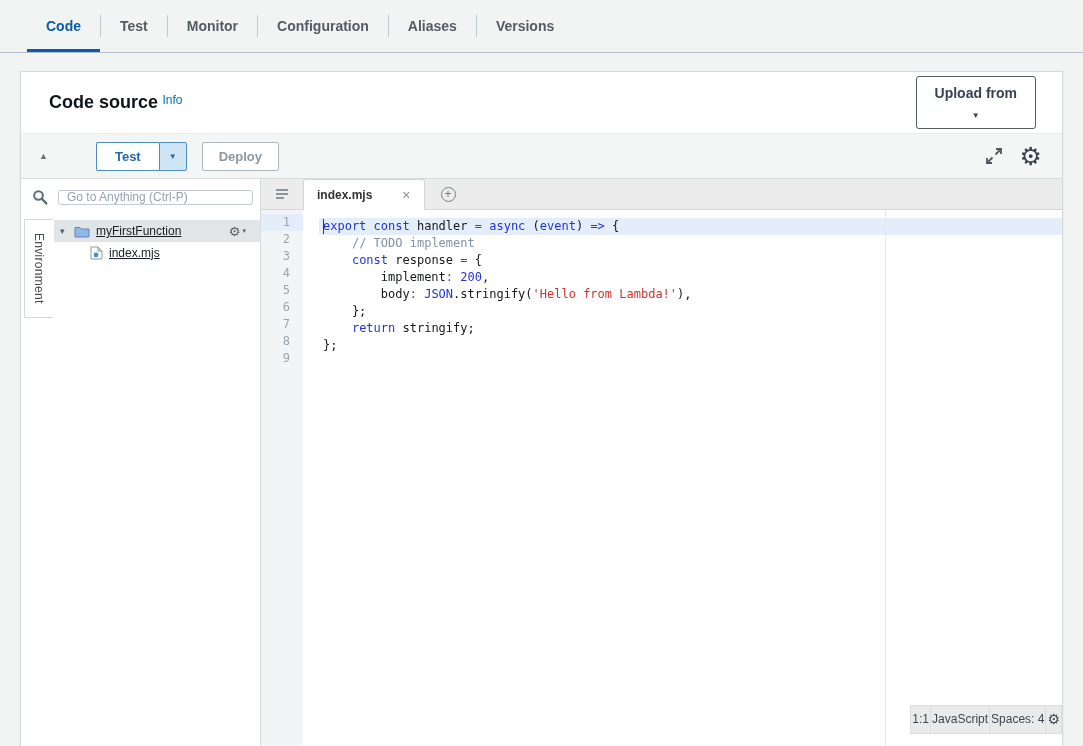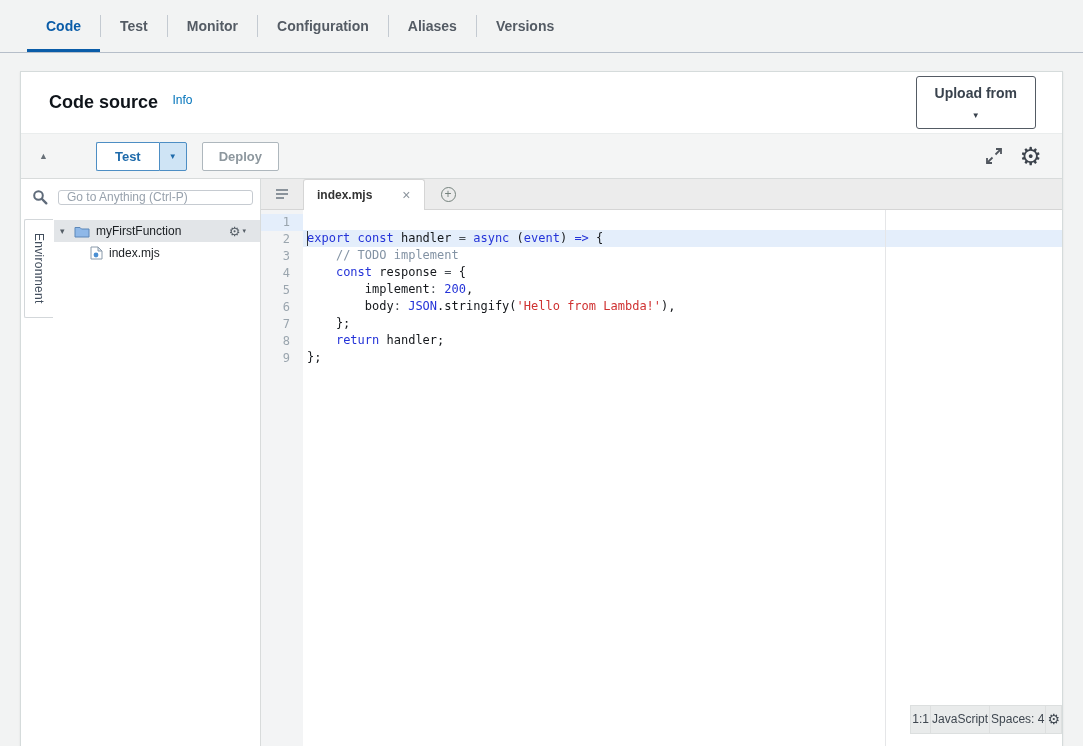--- a/index.html
+++ b/index.html
@@ -19,21 +19,21 @@
   .nav-sep { width:1px; background:#c4cad1; margin:15px 0; }
 
   
   .card { position:absolute; left:20px; right:20px; top:71px; bottom:0;
           background:#fff; border:1px solid #d5dbdb; border-bottom:none;
           box-shadow:0 1px 2px rgba(0,0,0,.08); display:flex; flex-direction:column; }
   .card-header { height:62px; flex-shrink:0; display:flex; align-items:center;
                  justify-content:space-between; padding:0 26px 0 28px;
                  border-bottom:1px solid #eaeded; }
   .title-wrap h1 { display:inline; font-size:18px; font-weight:700; margin:0; color:#0f141a; }
-  .info-link { font-size:12px; color:#0073bb; margin-left:10px; vertical-align:4px;
+  .info-link { font-size:12px; color:#0073bb; vertical-align:4px;
                text-decoration:none; cursor:pointer; }
   .upload-btn { display:inline-flex; align-items:center; gap:11px; background:#fff;
                 border:1px solid #545b64; border-radius:3px; padding:8px 18px;
                 font-size:14px; font-weight:700; color:#39424d; font-family:inherit; cursor:pointer;flex-direction:column; }
   .upload-btn .caret { font-size:8px; line-height:1; }
 
   
   .editor { flex:1; display:flex; flex-direction:column; min-height:0; }
   .menubar { height:45px; flex-shrink:0; background:#f4f5f5; border-bottom:1px solid #d8dbdb;
              display:flex; align-items:center; padding:0 20px 0 18px; }
@@ -69,21 +69,21 @@
   .env-col { width:33px; flex-shrink:0; padding-top:4px; }
   .env-tab { writing-mode:vertical-rl; margin-left:3px; border:1px solid #d3d7da; border-right:none;
              background:#fff; padding:13px 7px; font-size:12px; color:#414d5c;
              letter-spacing:.3px; cursor:pointer; border-radius:2px 0 0 2px; }
   .tree { flex:1; padding-top:5px; }
   .tree-row { height:22px; display:flex; align-items:center; font-size:12px;
               padding-left:6px; cursor:pointer; }
   .tree-row.selected { background:#e2e5e8; }
   .tw { width:14px; font-size:9px; color:#555e66; }
   .folder-ico, .file-ico { margin-right:6px; display:flex; }
-  .tree-label { color:#1a1e22; }
+  .tree-label { color:#1a1e22;text-decoration:underline; }
   .tree-gear { margin-left:auto; margin-right:14px; color:#555e66; display:flex;
                align-items:center; gap:2px; cursor:pointer; }
   .tree-gear .g { font-size:13px; line-height:1; }
   .tree-gear .mini-caret { font-size:7px; }
   .tree-row.file { padding-left:36px; }
 
   
   .editor-main { flex:1; display:flex; flex-direction:column; min-width:0; }
   .tabs-row { height:31px; flex-shrink:0; background:#ececec; border-bottom:1px solid #d5d5d5;
               display:flex; align-items:stretch; }
@@ -98,21 +98,21 @@
               line-height:13px; text-align:center; cursor:pointer; }
 
   
   .code-area { flex:1; position:relative; background:#fff; overflow:hidden;
                font-family:"DejaVu Sans Mono","Liberation Mono",monospace;
                font-size:12px; line-height:17px; }
   .gutter { position:absolute; left:0; top:0; bottom:0; width:42px; background:#f3f4f5;
             padding-top:4px; }
   .gutter-line { height:17px; text-align:right; padding-right:13px; color:#9aa5ae; }
   .gutter-line.active { background:#e4eefb; }
-  .code-lines { margin-left:42px; padding-top:20px; position:relative; }
+  .code-lines { margin-left:58px; padding-top:8px; position:relative; }
   .code-line { height:17px; white-space:pre; padding-left:4px; position:relative; }
   .code-line.active { background:#e4eefb; }
   .code-line.active::before { content:""; position:absolute; left:4px; top:1px; bottom:1px;
                               border-left:1px solid #33373c; }
   .print-margin { position:absolute; top:0; bottom:0; left:624px; width:1px;
                   background:#e5e6e8; pointer-events:none; }
 
   .t-kw  { color:#2433d8; }
   .t-sup { color:#2433d8; }
   .t-num { color:#2433d8; }
@@ -265,21 +265,21 @@
               <div class="gutter-line">8</div>
               <div class="gutter-line">9</div>
             </div>
           <div class="code-lines">
               <div class="code-line active"><span class="t-kw">export</span><span class="t-def"> </span><span class="t-kw">const</span><span class="t-def"> handler </span><span class="t-op">=</span><span class="t-def"> </span><span class="t-kw">async</span><span class="t-def"> (</span><span class="t-sup">event</span><span class="t-def">) </span><span class="t-kw">=&gt;</span><span class="t-def"> {</span></div>
               <div class="code-line"><span class="t-def">    </span><span class="t-com">// TODO implement</span></div>
               <div class="code-line"><span class="t-def">    </span><span class="t-kw">const</span><span class="t-def"> response </span><span class="t-op">=</span><span class="t-def"> {</span></div>
               <div class="code-line"><span class="t-def">        implement</span><span class="t-op">:</span><span class="t-def"> </span><span class="t-num">200</span><span class="t-def">,</span></div>
               <div class="code-line"><span class="t-def">        body</span><span class="t-op">:</span><span class="t-def"> </span><span class="t-sup">JSON</span><span class="t-def">.stringify(</span><span class="t-str">'Hello from Lambda!'</span><span class="t-def">),</span></div>
               <div class="code-line"><span class="t-def">    };</span></div>
-              <div class="code-line"><span class="t-def">    </span><span class="t-kw">return</span><span class="t-def"> handler;</span></div>
+              <div class="code-line"><span class="t-def">    </span><span class="t-kw">return</span><span class="t-def"> stringify;</span></div>
               <div class="code-line"><span class="t-def">};</span></div>
               <div class="code-line"></div>
             </div>
           <div class="print-margin"></div>
           <div class="statusbar">
             <span class="sb-item">1:1</span>
             <span class="sb-item">JavaScript</span>
             <span class="sb-item">Spaces: 4</span>
             <span class="sb-item gear-sm">⚙</span>
           </div>

